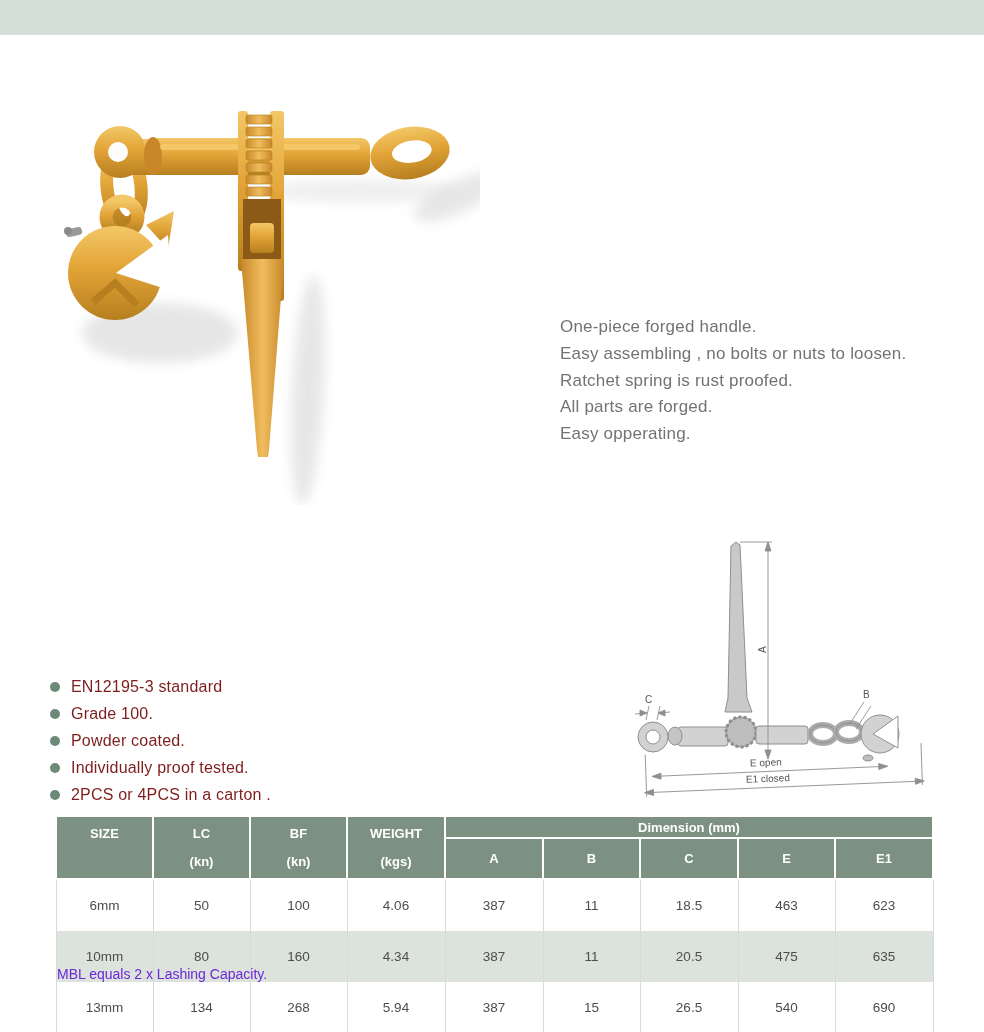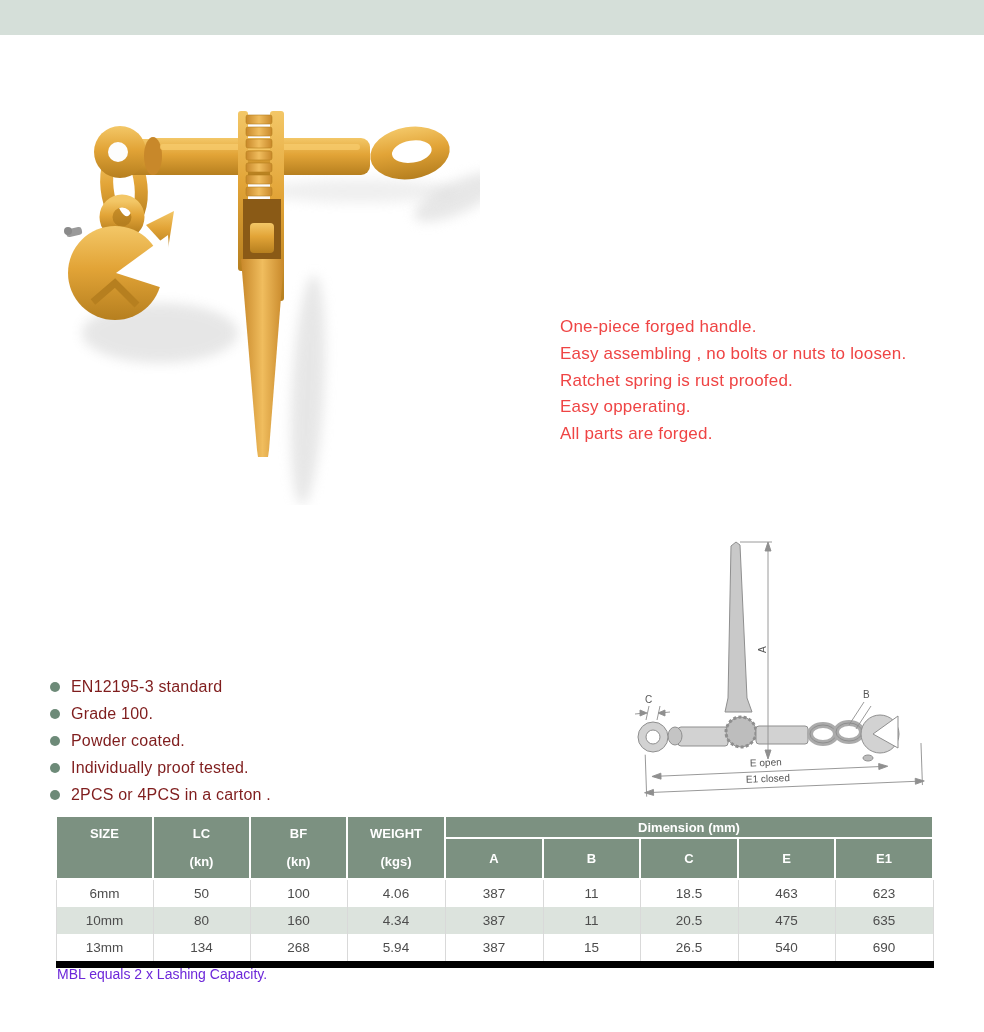--- a/index.html
+++ b/index.html
@@ -5,40 +5,40 @@
   html,body{margin:0;padding:0;}
   body{
     width:984px;height:1032px;position:relative;background:#ffffff;
     font-family:"Liberation Sans","DejaVu Sans",sans-serif;overflow:hidden;
   }
   .top-band{position:absolute;left:0;top:0;width:984px;height:35px;background:#d5dfd9;}
 
   .product-photo{position:absolute;left:60px;top:95px;width:420px;height:410px;}
   .tech-drawing{position:absolute;left:630px;top:520px;width:354px;height:290px;}
 
-  .description{position:absolute;left:560px;top:314px;width:400px;color:#ef4444;
+  .description{position:absolute;left:560px;top:314px;width:400px;color:#737373;
     font-size:17px;line-height:26.8px;letter-spacing:.2px;}
   .description div{white-space:nowrap;}
 
   .features{position:absolute;left:50px;top:674px;width:330px;}
   .feature-item{display:flex;align-items:center;height:26.8px;}
   .feature-dot{width:10px;height:10px;border-radius:50%;background:#6d8a78;
     margin-right:11px;flex:0 0 auto;}
   .feature-text{color:#7f1d1d;font-size:16px;letter-spacing:.2px;white-space:nowrap;}
 
   .spec-table{position:absolute;left:55px;top:815px;width:877px;border-collapse:collapse;
     table-layout:fixed;}
   .spec-table th{background:#7c9181;color:#ffffff;font-weight:bold;font-size:13px;
     border:2px solid #ffffff;padding:0;text-align:center;}
   .spec-table .hdr-merged{height:63px;vertical-align:middle;}
   .hdr-two-line{display:flex;flex-direction:column;justify-content:space-around;height:56px;}
   .spec-table .row-dim-group th{height:20px;}
   .spec-table .row-dim-sub th{height:39px;}
   .spec-table td{height:27px;text-align:center;font-size:13.5px;color:#4d4d4d;
-    border-left:1px solid #d9d9d9;border-right:1px solid #d9d9d9;padding:0;}
+    border-left:1px solid #d9d9d9;border-right:1px solid #d9d9d9;padding:12px;}
   .spec-table tr.row-alt td{background:#dce3dd;}
   .spec-table tr.body-last td{border-bottom:7px solid #000000;}
 
   .footnote{position:absolute;left:57px;top:966px;font-size:14px;color:#6d28d9;}
 </style>
 </head>
 <body>
 
 <div class="top-band"></div>
 
@@ -109,22 +109,22 @@
   <g transform="rotate(-9 350 58)">
     <ellipse cx="350" cy="58" rx="40" ry="26" fill="url(#goldV)"></ellipse>
     <ellipse cx="352" cy="57" rx="20" ry="11" fill="#ffffff"></ellipse>
   </g>
 </svg>
 
 <div class="description">
   <div>One-piece forged handle.</div>
   <div>Easy assembling , no bolts or nuts to loosen.</div>
   <div>Ratchet spring is rust proofed.</div>
+  <div>All parts are forged.</div>
   <div>Easy opperating.</div>
-  <div>All parts are forged.</div>
 </div>
 
 <svg class="tech-drawing" viewBox="0 0 354 290" xmlns="http://www.w3.org/2000/svg">
   <g stroke="#8f8f8f" stroke-width="1" fill="#d2d2d2">
 
     <polygon points="101,26 106,22 110,25 117,178 122,192 95,192 98,178" fill="#c9c9c9"></polygon>
 
     <rect x="48" y="207" width="50" height="19" rx="3"></rect>
     <ellipse cx="45" cy="216" rx="7" ry="9" fill="#c4c4c4"></ellipse>
 

